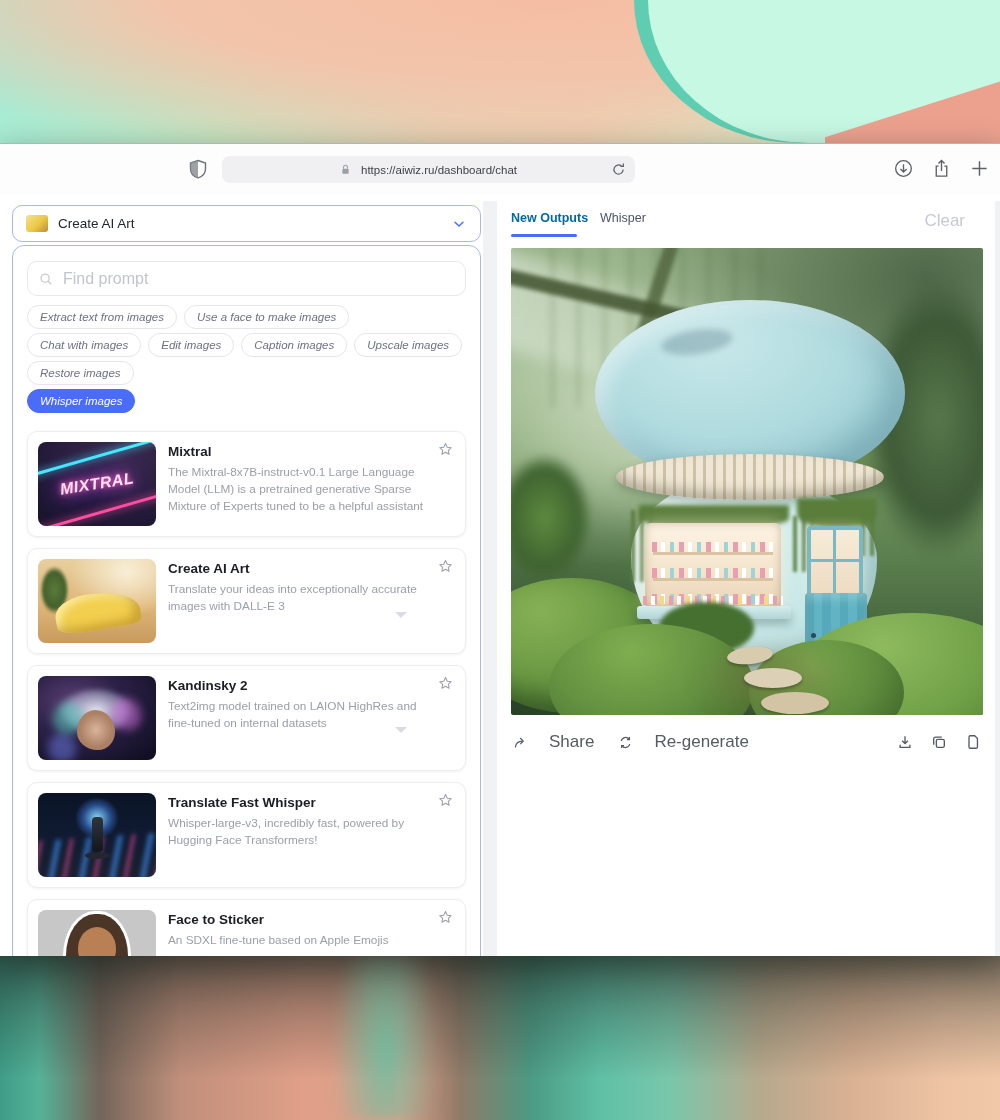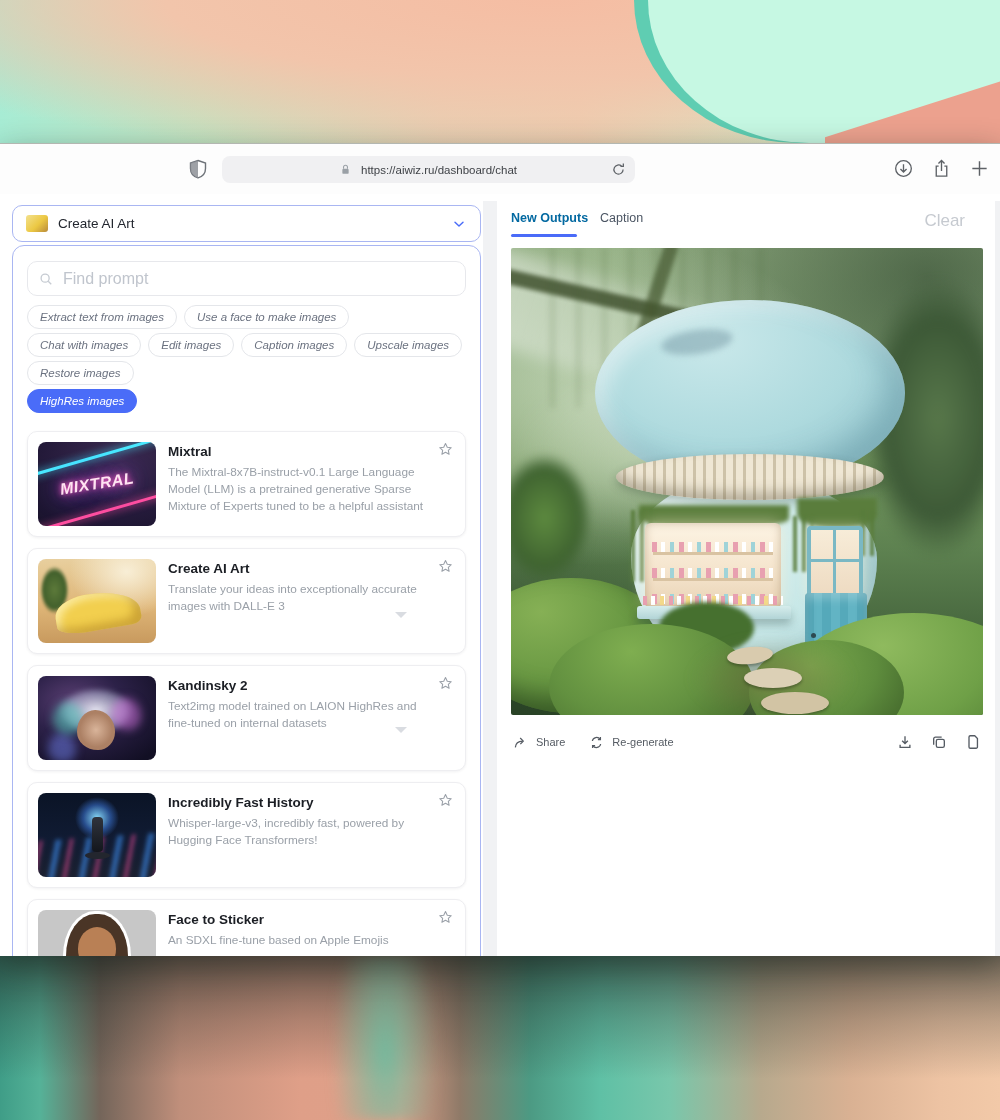--- a/index.html
+++ b/index.html
@@ -177,21 +177,21 @@
   .mound4{right:-55px;top:365px;width:250px;height:150px;background:radial-gradient(at 38% 22%,#8fba5e 0%,#6fa047 48%,#4d7931 85%);}
   .mound5{left:148px;top:354px;width:95px;height:52px;background:#46702f;filter:blur(2px);}
   .pathlight{left:178px;top:388px;width:165px;height:85px;border-radius:50%;background:radial-gradient(closest-side,rgba(125,115,70,.5),transparent);filter:blur(6px);}
   .stone{border-radius:50%;box-shadow:0 2px 3px rgba(30,40,20,.4);}
   .stone1{left:216px;top:399px;width:46px;height:17px;background:#d9cbae;transform:rotate(-6deg);}
   .stone2{left:233px;top:420px;width:58px;height:20px;background:#dcd0b6;}
   .stone3{left:250px;top:444px;width:68px;height:22px;background:#d2c4a4;}
 
   .out-actions{position:absolute;left:16px;right:14px;top:537px;height:22px;display:flex;align-items:center;
     gap:24px;color:#555b63;font-size:11.5px;}
-  .act-btn{display:flex;align-items:center;gap:8px;cursor:pointer;background:none;border:none;color:#555b63;font-size:11px;padding:0;font-family:inherit;}
+  .act-btn{display:flex;align-items:center;gap:21px;cursor:pointer;background:none;border:none;color:#555b63;font-size:17px;padding:0;font-family:inherit;}
   .out-spacer{flex:1;}
   .out-icons{display:flex;gap:17px;align-items:center;}
   .out-icons .icon-btn{position:static;width:17px;height:17px;color:#555b63;}
   svg{display:block;}
 </style>
 </head>
 <body>
 
 <div id="screen">
 
@@ -268,21 +268,21 @@
 
       <span class="chip">Extract text from images</span>
           <span class="chip">Use a face to make images</span>
           <span class="chip">Chat with images</span>
           <span class="chip">Edit images</span>
           <span class="chip">Caption images</span>
           <span class="chip">Upscale images</span>
           <span class="chip">Restore images</span>
         </div>
       <div class="chips chips-primary">
-        <span class="chip chip-primary">HighRes images</span>
+        <span class="chip chip-primary">Whisper images</span>
       </div>
 
       <div class="cards">
 
       <div class="card">
             <div class="thumb thumb-mixtral">
               <span class="thumb-text">MIXTRAL</span>
               <span class="thumb-fx"></span>
             </div>
             <div class="card-info">
@@ -318,21 +318,21 @@
             <svg class="star" viewBox="0 0 24 24">
               <path d="M12 3.6l2.5 5.1 5.6.7-4.1 3.9 1.1 5.5-5.1-2.8-5.1 2.8 1.1-5.5-4.1-3.9 5.6-.7z"></path>
             </svg>
           </div>
           <div class="card">
             <div class="thumb thumb-whisper">
               <span class="thumb-text"></span>
               <span class="thumb-fx"></span>
             </div>
             <div class="card-info">
-              <div class="card-name">Incredibly Fast History</div>
+              <div class="card-name">Translate Fast Whisper</div>
               <div class="card-desc">Whisper-large-v3, incredibly fast, powered by Hugging Face Transformers!</div>
             </div>
             <svg class="star" viewBox="0 0 24 24">
               <path d="M12 3.6l2.5 5.1 5.6.7-4.1 3.9 1.1 5.5-5.1-2.8-5.1 2.8 1.1-5.5-4.1-3.9 5.6-.7z"></path>
             </svg>
           </div>
           <div class="card">
             <div class="thumb thumb-face-to-sticker">
               <span class="thumb-text"></span>
               <span class="thumb-fx"></span>
@@ -347,21 +347,21 @@
           </div>
         </div>
 
       <div class="notch" style="top:366px;"></div>
       <div class="notch" style="top:481px;"></div>
     </div>
 
     <div class="right">
       <button class="tab tab-new">New Outputs</button>
       <div class="tab-underline"></div>
-      <button class="tab tab-history">Caption</button>
+      <button class="tab tab-history">Whisper</button>
       <button class="clear-btn">Clear</button>
 
       <div class="scene">
         <div class="ray"></div>
         <div class="branch"></div>
         <div class="branch2"></div>
         <div class="vines"></div>
         <div class="foliage-r"></div>
         <div class="mist"></div>
         <div class="leaves-l"></div>

